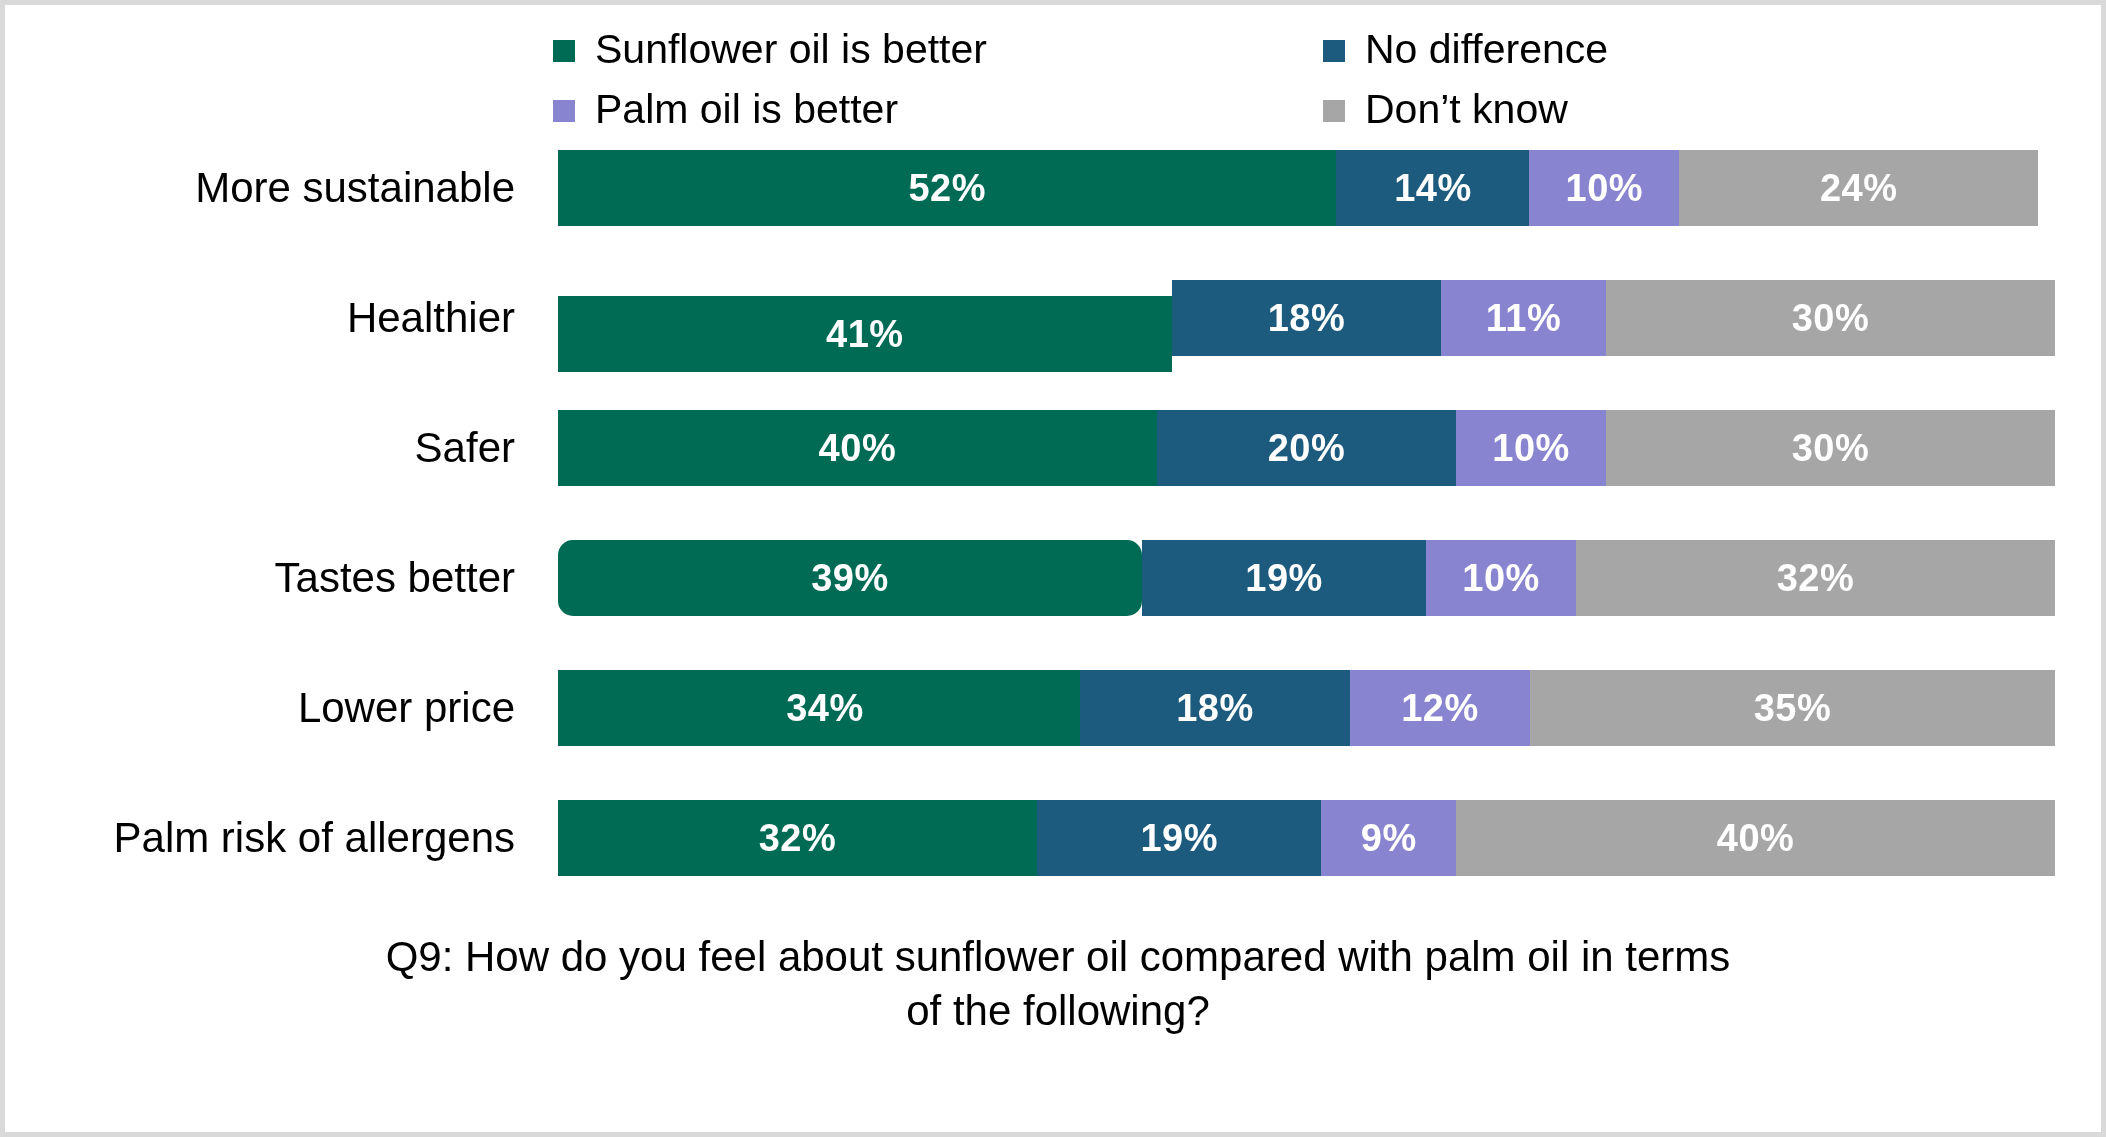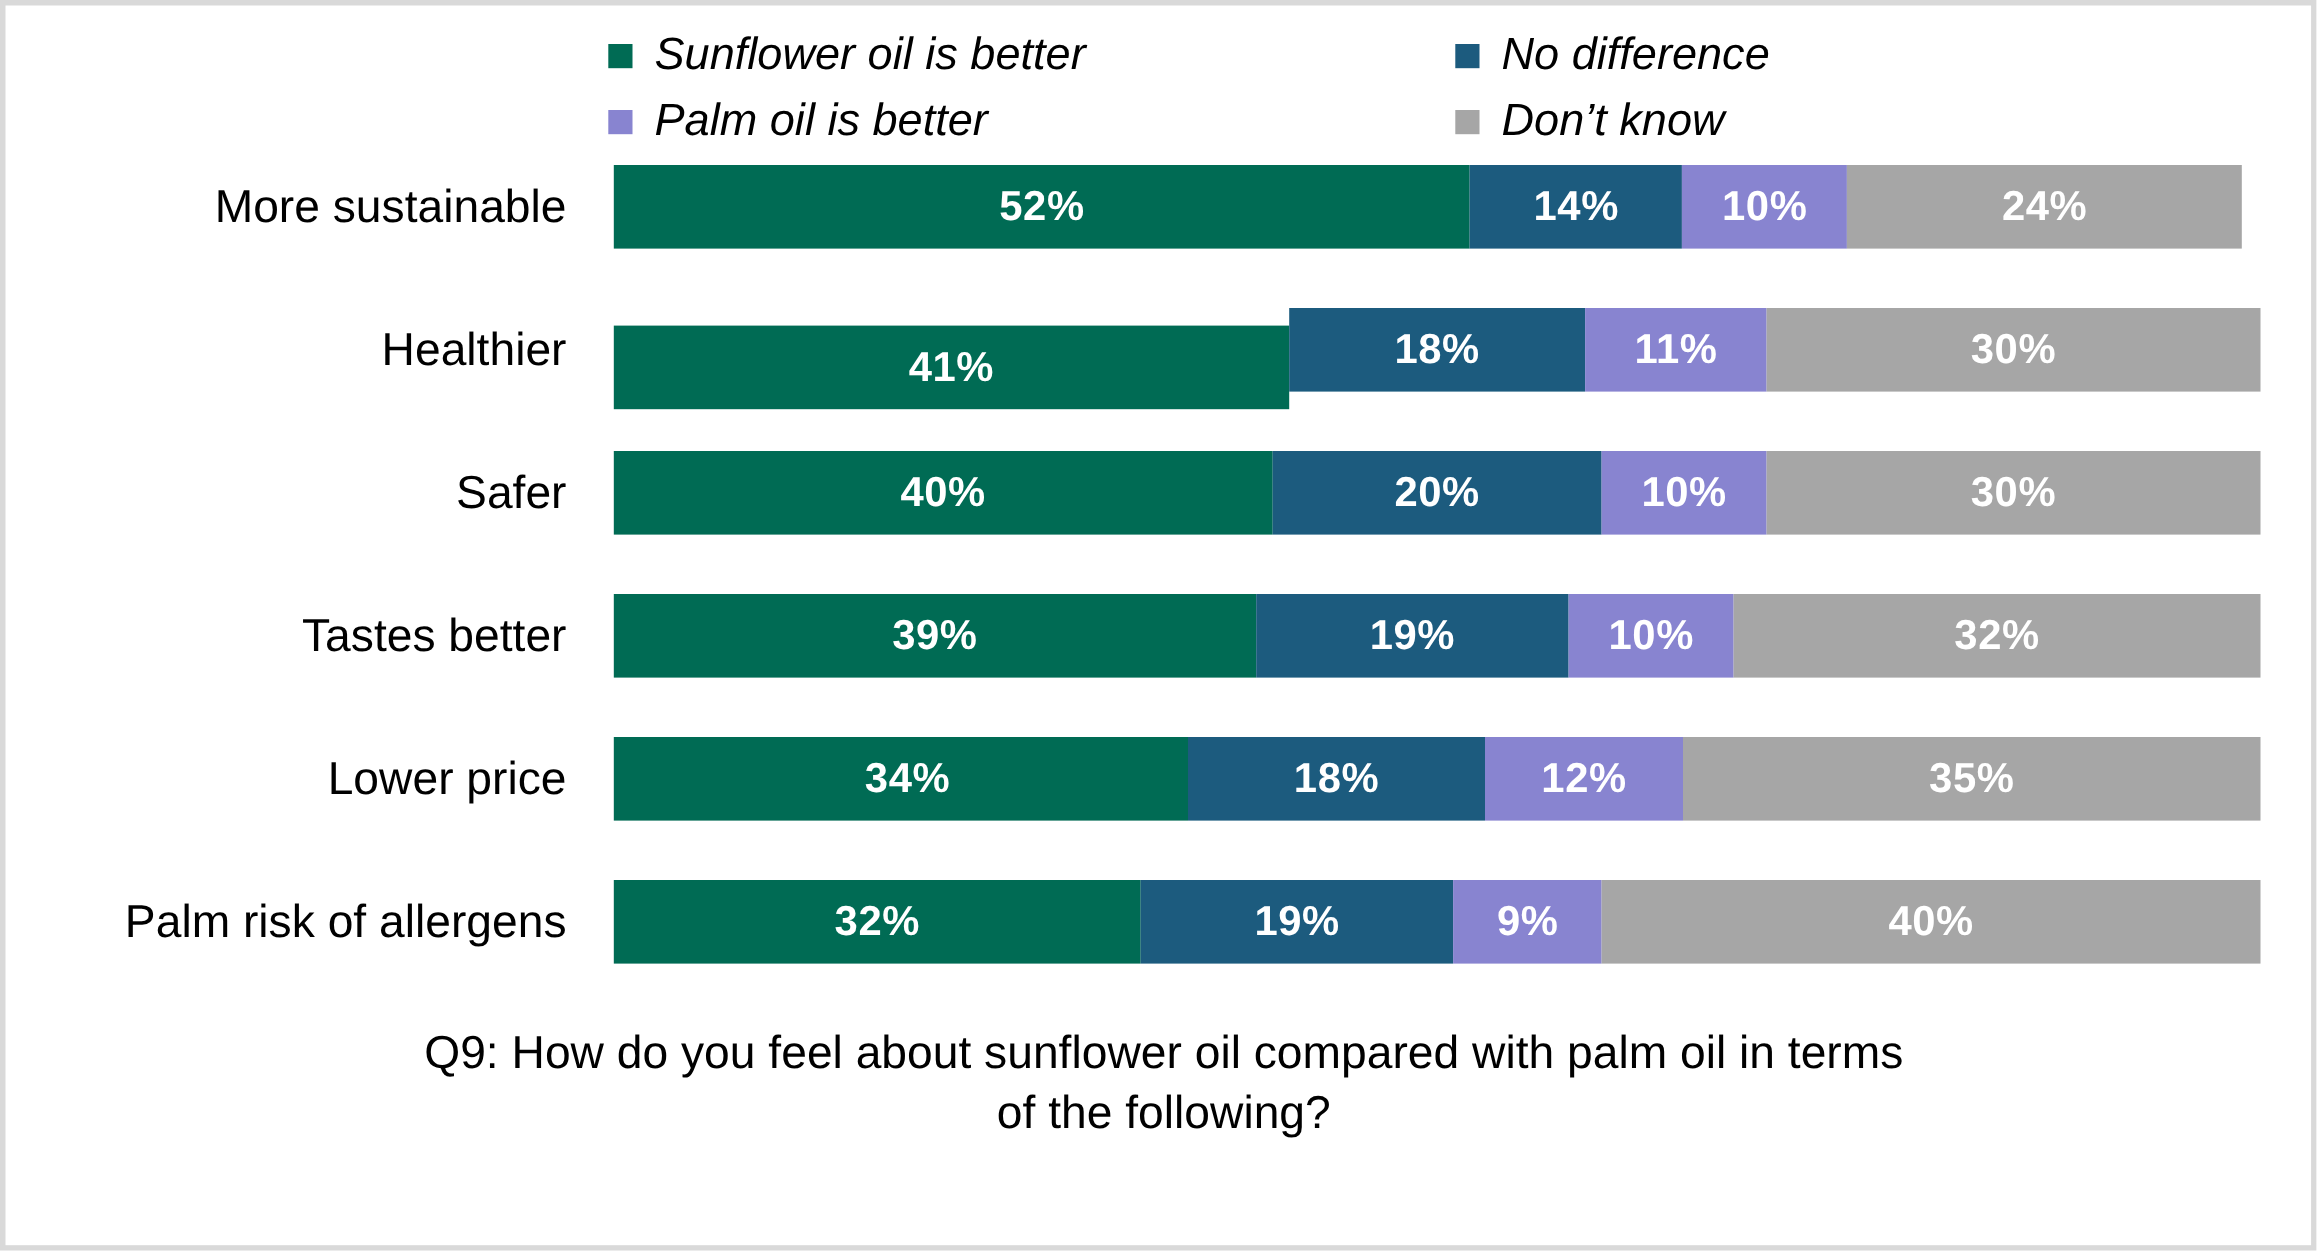--- a/index.html
+++ b/index.html
@@ -24,21 +24,20 @@
   .legend {
     position: absolute;
     left: 548px;
     top: 14px;
     width: 1200px;
     height: 120px;
     display: grid;
     grid-template-columns: 770px 1fr;
     grid-template-rows: 60px 60px;
     align-items: center;
-    font-style: italic;
   }
   .legend-item {
     display: flex;
     align-items: center;
     white-space: nowrap;
   }
   .legend-swatch {
     width: 22px;
     height: 22px;
     flex: 0 0 22px;
@@ -183,21 +182,21 @@
             <span class="seg-label">10%</span>
           </div>
           <div class="seg" style="width: 449.1px; background: rgb(166, 166, 166);">
             <span class="seg-label">30%</span>
           </div>
         </div>
       </div>
       <div class="bar-row">
         <div class="cat-label">Tastes better</div>
         <div class="bar-track">
-          <div class="seg" style="width: 583.83px; background: rgb(0, 107, 84);">
+          <div class="seg" style="width: 583.83px; background: rgb(0, 107, 84); border-radius: 15px;">
             <span class="seg-label">39%</span>
           </div>
           <div class="seg" style="width: 284.43px; background: rgb(28, 91, 126);">
             <span class="seg-label">19%</span>
           </div>
           <div class="seg" style="width: 149.7px; background: rgb(136, 132, 208);">
             <span class="seg-label">10%</span>
           </div>
           <div class="seg" style="width: 479.04px; background: rgb(166, 166, 166);">
             <span class="seg-label">32%</span>

